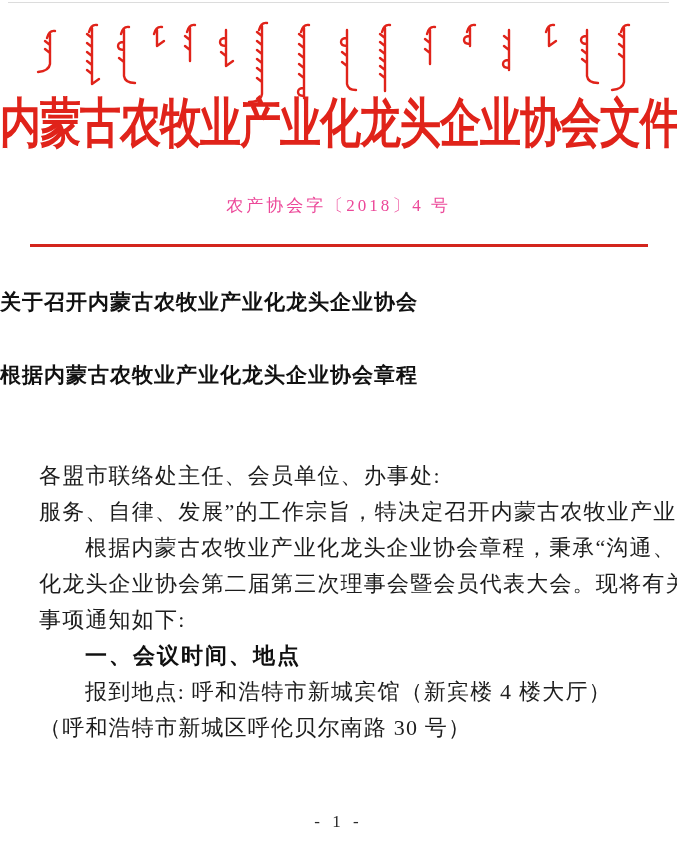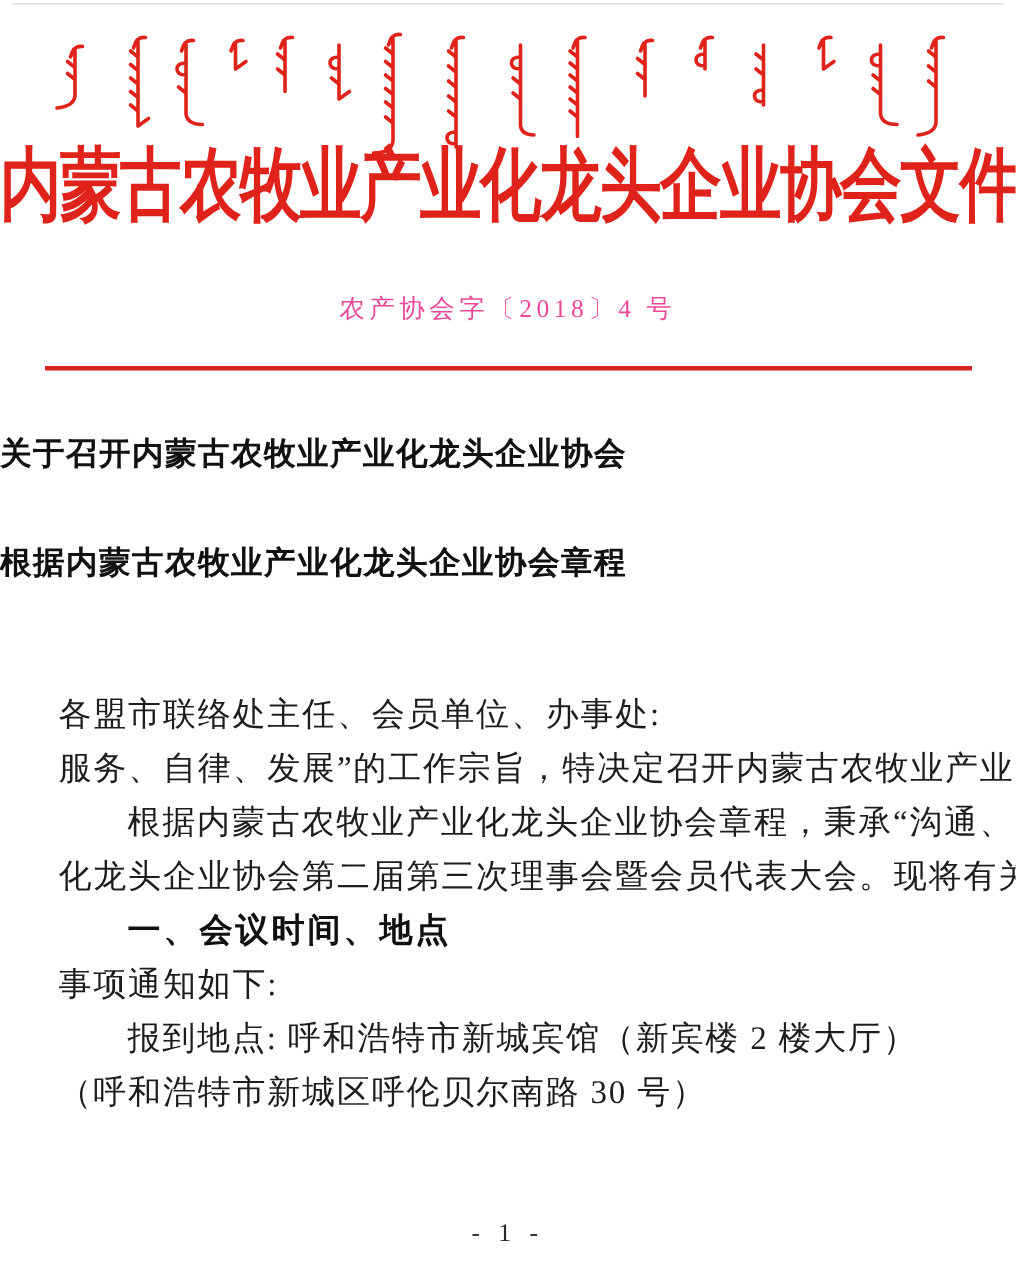--- a/index.html
+++ b/index.html
@@ -91,19 +91,19 @@
 <div class="red-rule"></div>
 
 <div class="notice-title line1">关于召开内蒙古农牧业产业化龙头企业协会</div>
 <div class="notice-title line2">根据内蒙古农牧业产业化龙头企业协会章程</div>
 
 <div class="body-text">
   <div class="body-line">各盟市联络处主任、会员单位、办事处:</div>
   <div class="body-line">服务、自律、发展”的工作宗旨，特决定召开内蒙古农牧业产业</div>
   <div class="body-line indent">根据内蒙古农牧业产业化龙头企业协会章程，秉承“沟通、</div>
   <div class="body-line">化龙头企业协会第二届第三次理事会暨会员代表大会。现将有关</div>
+  <div class="body-line">事项通知如下:</div>
   <div class="body-line indent section-heading">一、会议时间、地点</div>
-  <div class="body-line">事项通知如下:</div>
-  <div class="body-line indent">报到地点: 呼和浩特市新城宾馆（新宾楼 2 楼大厅）</div>
+  <div class="body-line indent">报到地点: 呼和浩特市新城宾馆（新宾楼 4 楼大厅）</div>
   <div class="body-line">（呼和浩特市新城区呼伦贝尔南路 30 号）</div>
 </div>
 
 <div class="page-footer">- 1 -</div>
 
 </body></html>

